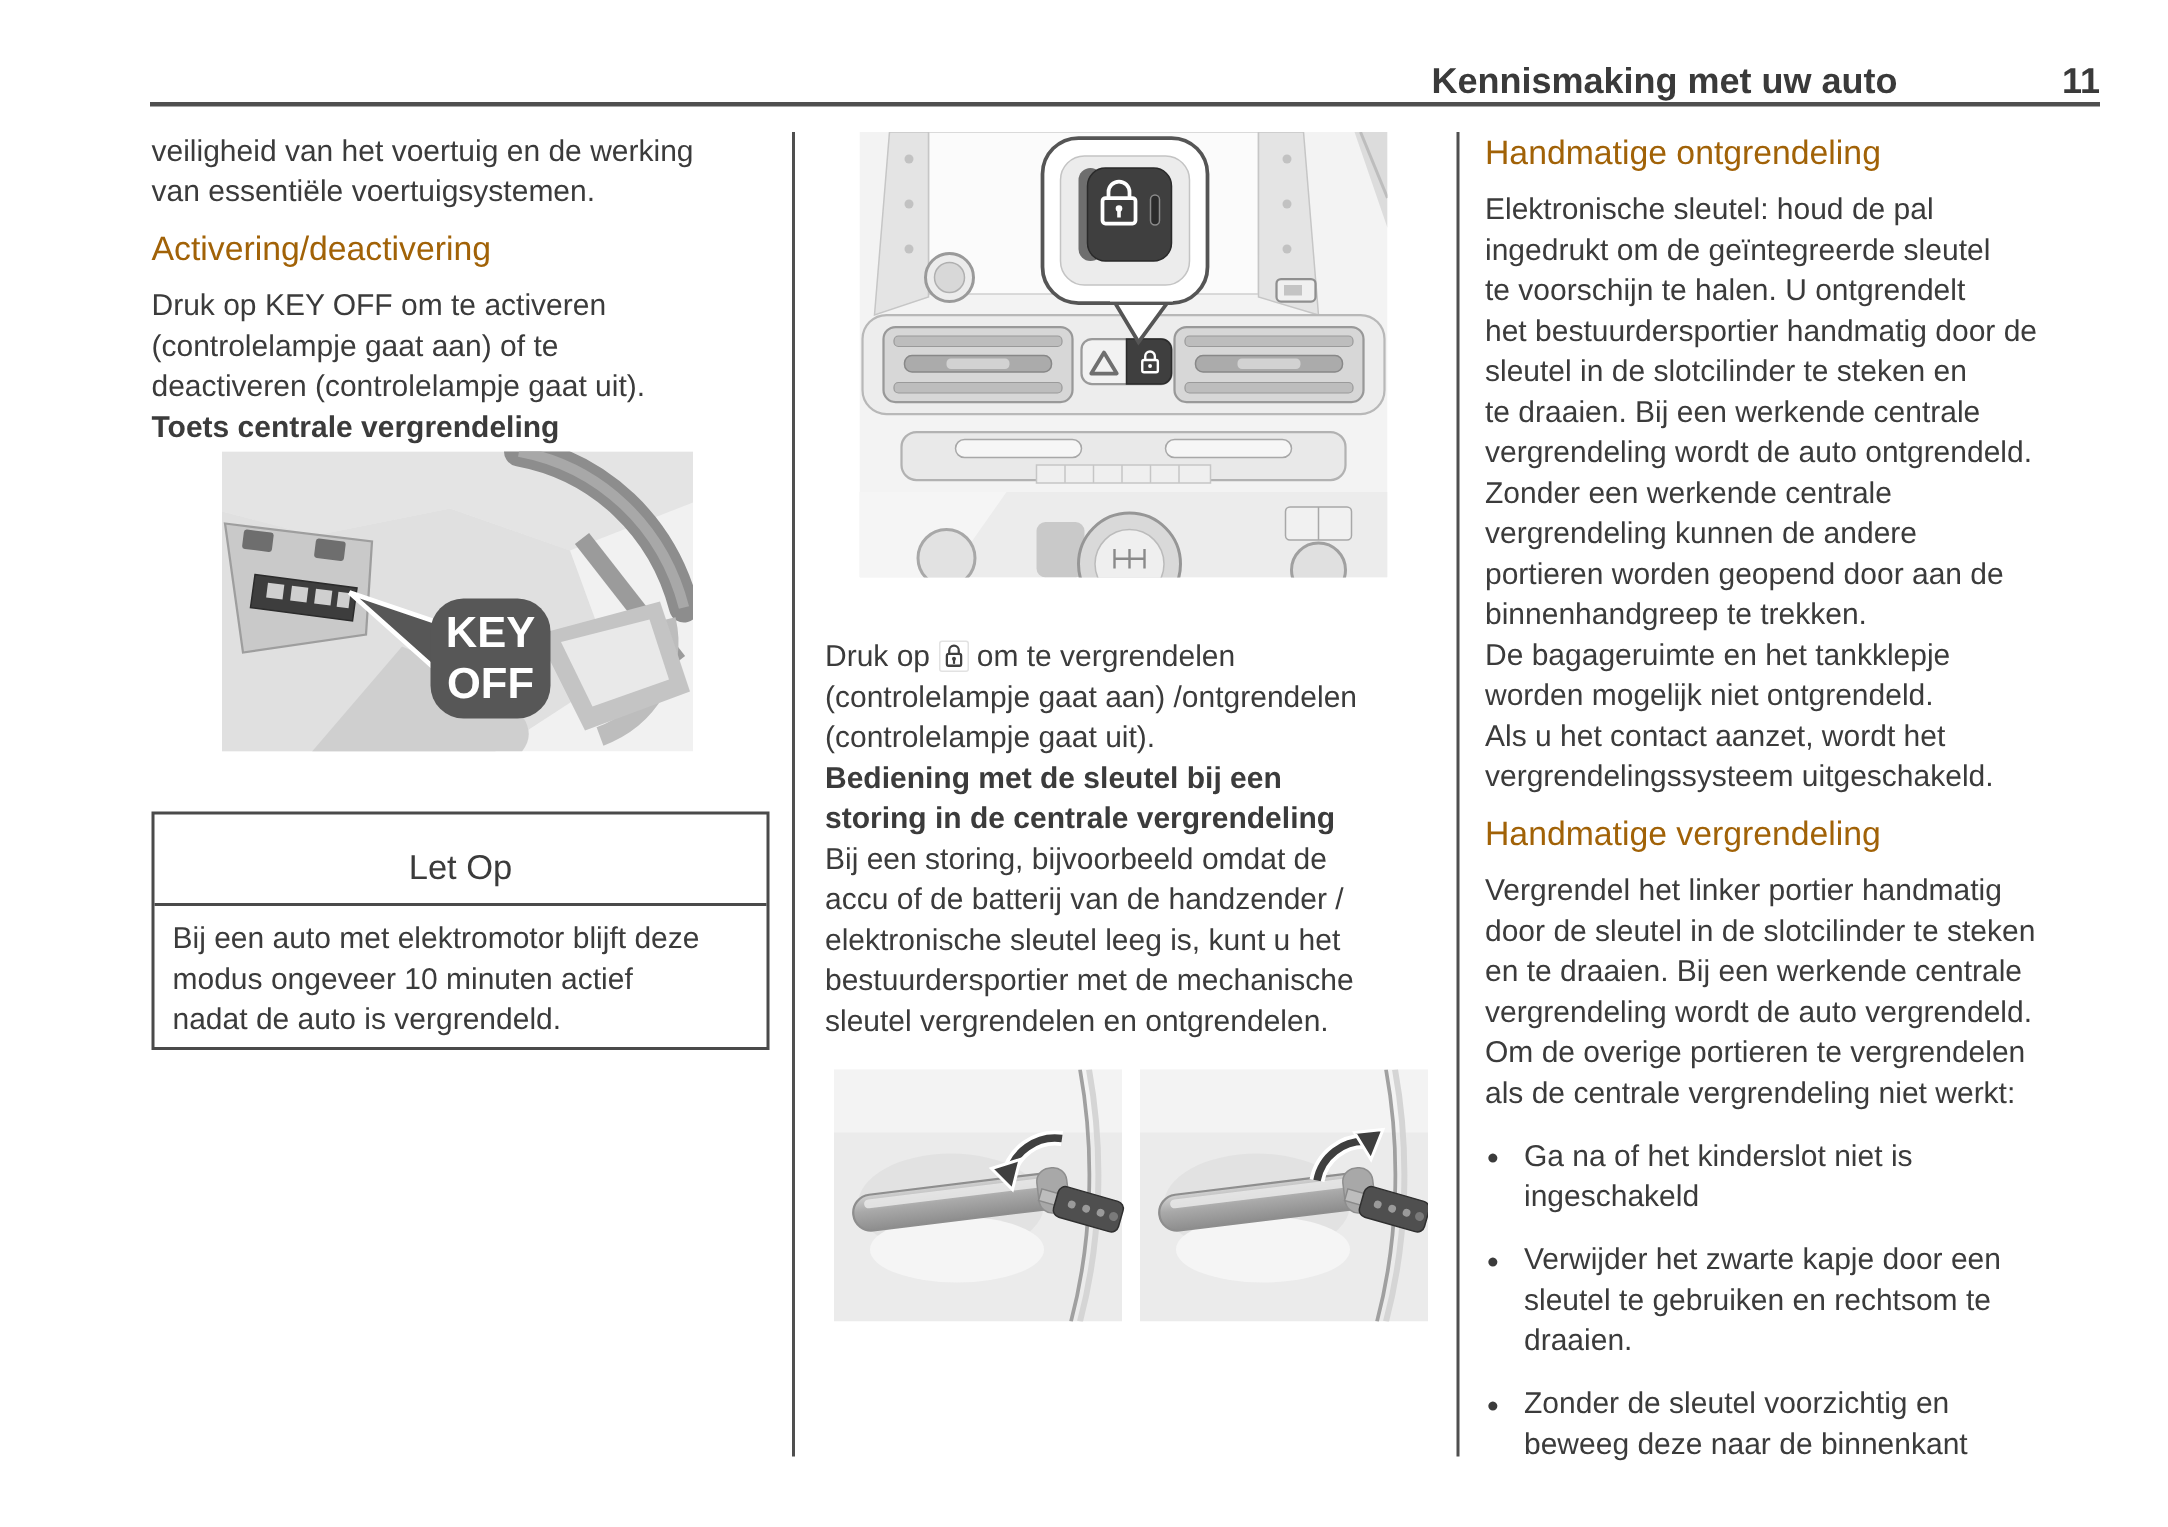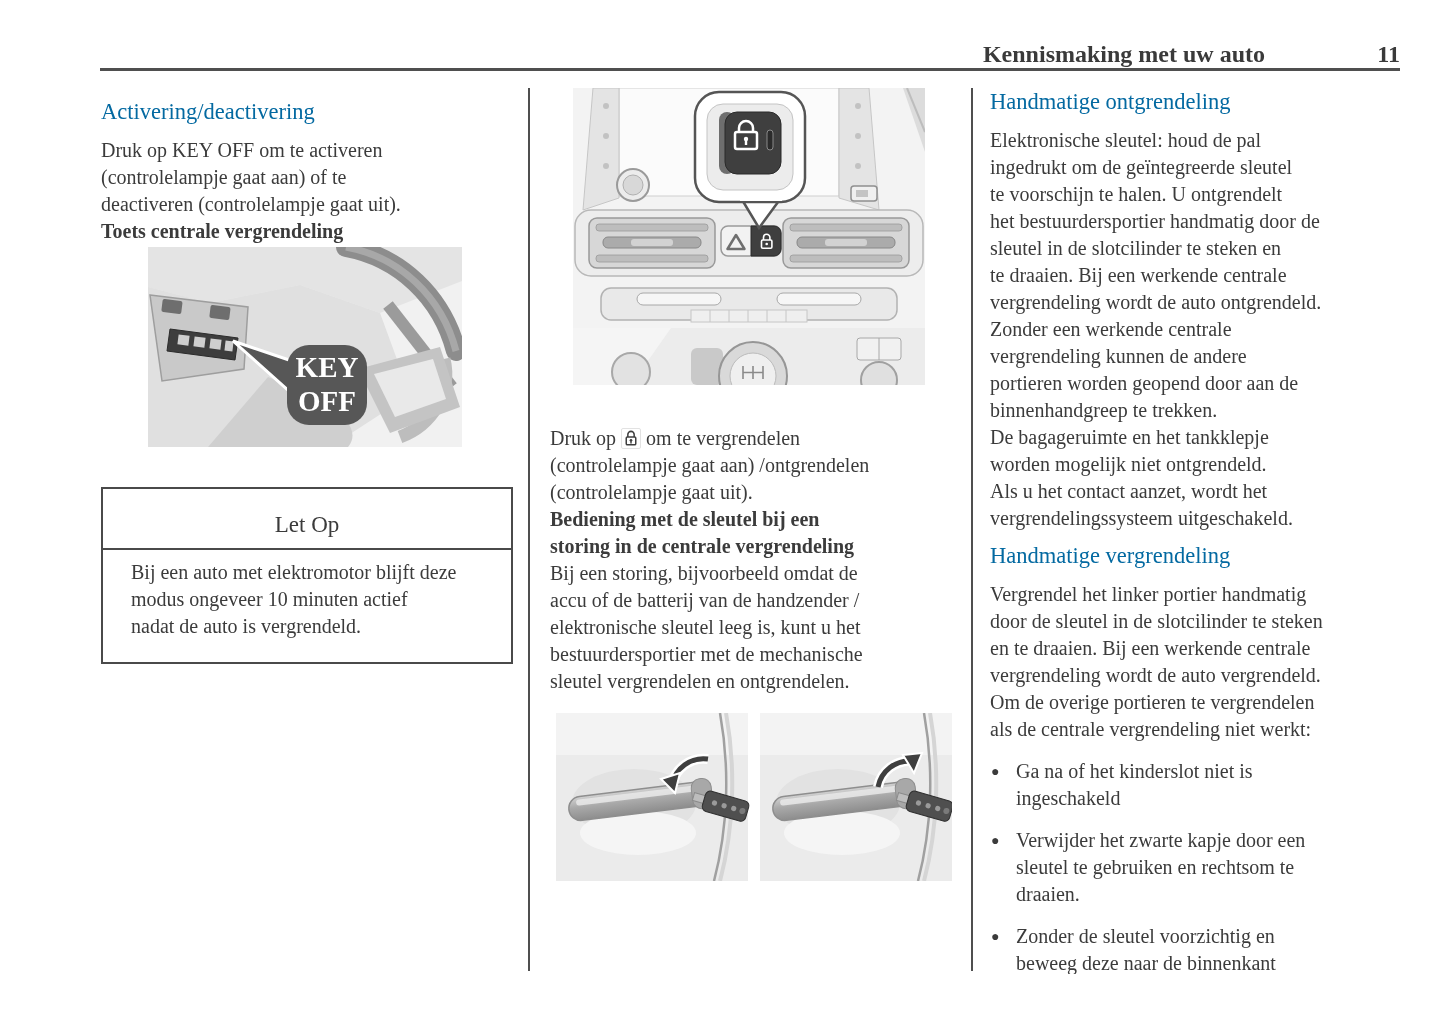--- a/index.html
+++ b/index.html
@@ -1,20 +1,20 @@
 <!DOCTYPE html>
 <html><head>
 <meta charset="utf-8">
 <style>
   html,body{margin:0;padding:0;background:#ffffff;}
   .page{
     position:relative;
     width:1445px;height:974px;
     background:#ffffff;
-    font-family:Liberation Serif, serif;
+    font-family:Liberation Sans, sans-serif;
     color:#3b3b3b;
     overflow:hidden;
   }
   
   .header-title{
     position:absolute;top:41px;right:180px;
     font-size:24px;font-weight:700;color:#3a3a3a;white-space:nowrap;
   }
   .page-number{
     position:absolute;top:41px;right:45px;
@@ -27,35 +27,35 @@
   .col{position:absolute;top:88px;}
   .col1{left:101px;width:412px;}
   .col2{left:550px;width:392px;}
   .col3{left:990px;width:414px;}
   .vsep{position:absolute;top:88px;width:2px;height:883px;background:#4f4f4f;}
   .vsep1{left:528px;}
   .vsep2{left:971px;}
   
   .para{margin:0;font-size:20px;line-height:27px;color:#3b3b3b;}
   [data-bind]{white-space:pre-line;}
-  .h3{margin:0;font-size:22.5px;line-height:27px;font-weight:400;color:#0369a1;}
+  .h3{margin:0;font-size:22.5px;line-height:27px;font-weight:400;color:#a16207;}
   .bold{font-weight:700;}
   .mt12{margin-top:12px;} .mt14{margin-top:14px;} .mt16{margin-top:10px;} .mt40{margin-top:40px;}
   
   .figure{display:block;}
   .fig-dashboard{margin:2px 0 0 47px;width:314px;height:200px;}
   .fig-console{margin:0 0 0 23px;width:352px;height:297px;}
   .fig-handles{margin:18px 0 0 6px;width:396px;height:168px;}
   
   .notice{margin-top:40px;border:2px solid #4a4a4a;}
   .notice-title{
     font-size:23px;line-height:27px;text-align:center;
     padding:22px 0 10px;border-bottom:2px solid #4a4a4a;color:#3b3b3b;
   }
-  .notice-body{padding:9px 12px 22px;margin-left:16px;}
+  .notice-body{padding:9px 12px 4px;}
   
   .inline-lock{
     display:inline-block;vertical-align:-3px;
     border:1px solid #e2e2e2;border-radius:2px;
     padding:0 1px;line-height:0;background:#fff;
   }
   
   .bullet{position:relative;padding-left:26px;margin-top:15px;}
   .bullet::before{
     content:"●";position:absolute;left:1px;top:0;
@@ -68,20 +68,22 @@
 <div class="page">
 
   <span class="header-title" data-bind="header.title">Kennismaking met uw auto</span>
   <span class="page-number" data-bind="header.page_number">11</span>
   <div class="header-rule"></div>
 
   <div class="vsep vsep1"></div>
   <div class="vsep vsep2"></div>
 
   <div class="col col1">
+    <p class="para" data-bind="col1.para1">veiligheid van het voertuig en de werking
+van essentiële voertuigsystemen.</p>
     <h3 class="h3 mt16" data-bind="col1.heading1">Activering/deactivering</h3>
     <p class="para mt12" data-bind="col1.para2">Druk op KEY OFF om te activeren
 (controlelampje gaat aan) of te
 deactiveren (controlelampje gaat uit).</p>
     <p class="para bold" data-bind="col1.bold_lead">Toets centrale vergrendeling</p>
 
     <div class="figure fig-dashboard">
       <svg viewBox="0 0 314 200" width="314" height="200">
         <rect width="314" height="200" fill="#f1f1f1"></rect>
         <path d="M0,0 H314 V34 L232,66 152,38 62,56 0,40 Z" fill="#e4e4e4"></path>

